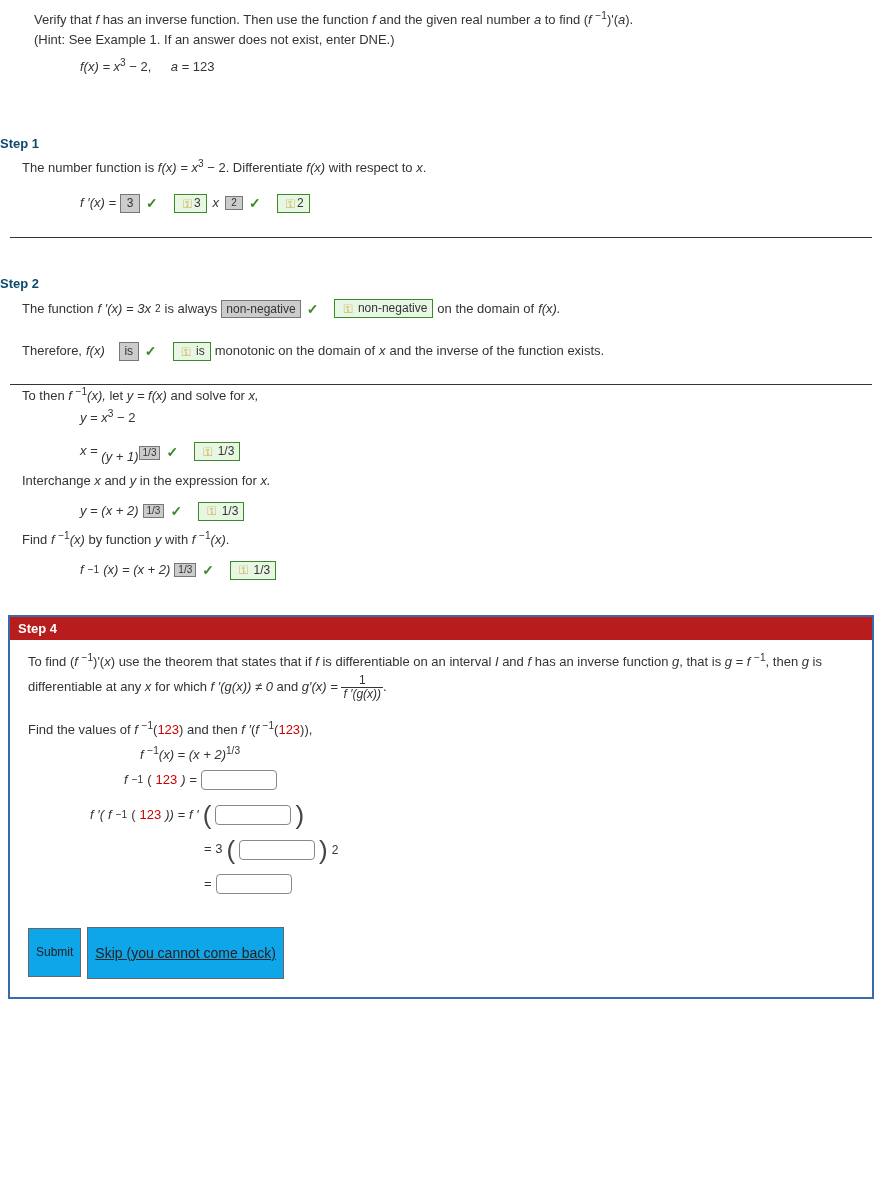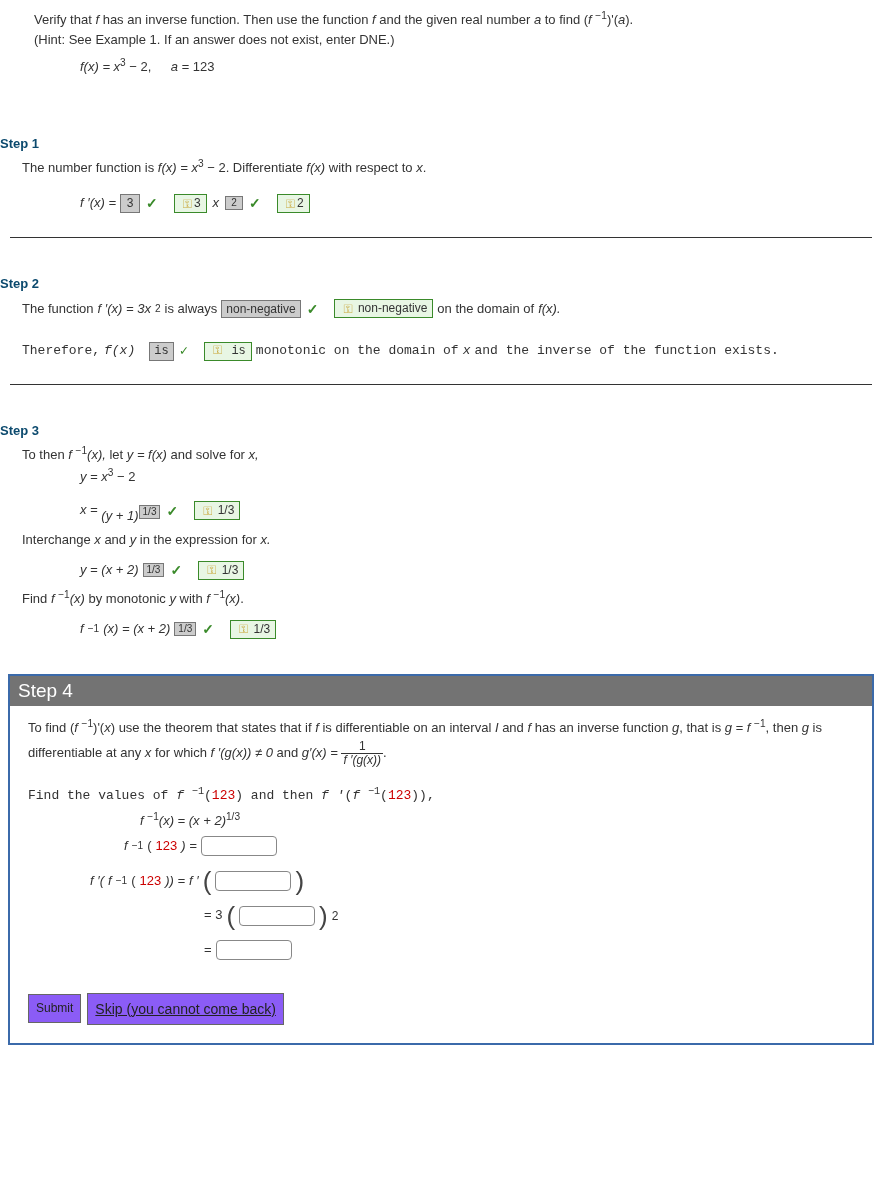--- a/index.html
+++ b/index.html
@@ -84,25 +84,25 @@
     font-size: 12px;
     line-height: 1.05;
   }
   .frac .num { display:block; border-bottom: 1px solid #333; padding: 0 2px; }
   .frac .den { display:block; padding: 0 2px; }
   .step4-wrap {
     margin: 20px 8px 0 8px;
     border: 2px solid #3b6aaa;
   }
   .step4-title {
-    background: #737373;
+    background: #b91c1c;
     color: #fff;
-    font-weight: normal;
+    font-weight: bold;
     padding: 4px 8px;
-    font-size: 19px;
+    font-size: 13px;
   }
   .step4-body {
     padding: 10px 18px 18px 18px;
     line-height: 1.9;
   }
   .redn { color: #c00; }
   .blank-input {
     display: inline-block;
     width: 74px;
     height: 18px;
@@ -113,34 +113,34 @@
   }
   .bigparen {
     font-size: 26px;
     vertical-align: middle;
     color: #444;
     line-height: 0;
   }
   .btn {
     display: inline-block;
     border: 1px solid #666;
-    background: #8b5cf6;
-    padding: 2px 7px;
+    background: #0ea5e9;
+    padding: 12px 7px;
     font-size: 12px;
     color: #222;
     cursor: pointer;
   }
   .skip-link {
     text-decoration: underline;
     font-size: 14px;
   }
   .row { display: flex; align-items: center; flex-wrap: wrap; gap: 4px; }
   .mt6 { margin-top: 6px; }
   .mt10 { margin-top: 10px; }
-  .mt18 { margin-top: 18px; font-family: Liberation Mono, monospace; }
+  .mt18 { margin-top: 18px; }
   .sp { display: inline-block; width: 6px; }
 </style>
 </head>
 <body>
 
 <div class="page">
 
   <div class="intro">
     <div>
       <span>Verify that </span><span class="ital">f</span><span> has an inverse function. Then use the function </span><span class="ital">f</span><span> and the given real number </span><span class="ital">a</span><span> to find  (</span><span class="ital">f</span><span> </span><sup>−1</sup><span>)'(</span><span class="ital">a</span><span>).</span>
@@ -195,21 +195,20 @@
       <span class="check">✓</span>
       <span class="sp"></span>
       <span class="ans-green"><span class="key">⚿</span> <span>is</span></span>
       <span> monotonic on the domain of </span>
         <span class="ital">x</span>
         <span> and the inverse of the function exists.</span>
     </div>
   </div>
   <hr class="sep">
 
-  <div class="step-hdr" style="margin-top:22px;">Step 3</div>
   <div class="step-body">
     <div>
       <span>To then  </span><span class="ital">f </span><sup>−1</sup><span class="ital">(x),</span><span>  let  </span><span class="ital">y = f(x)</span><span>  and solve for </span><span class="ital">x,</span>
     </div>
     <div class="indent" style="padding-left:58px;">
       <span class="ital">y  =  x</span><sup>3</sup><span> − 2</span>
     </div>
     <div class="row mt10" style="padding-left:58px;">
       <span style="display:inline-block; vertical-align:middle;">
         <span class="ital">x  =</span>
@@ -225,21 +224,21 @@
       <span>Interchange </span><span class="ital">x</span><span> and </span><span class="ital">y</span><span> in the expression for </span><span class="ital">x.</span>
     </div>
     <div class="row mt6" style="padding-left:58px;">
       <span class="ital">y = (x + 2)</span>
         <sup><span class="ans-gray" style="font-size:10px; padding:0 3px;">1/3</span></sup>
       <span class="check">✓</span>
       <span class="sp"></span>
       <span class="ans-green"><span class="key">⚿</span> <span>1/3</span></span>
     </div>
     <div class="mt6">
-      <span>Find  </span><span class="ital">f </span><sup>−1</sup><span class="ital">(x)</span><span>  by monotonic </span><span class="ital">y</span><span> with  </span><span class="ital">f </span><sup>−1</sup><span class="ital">(x)</span><span>.</span>
+      <span>Find  </span><span class="ital">f </span><sup>−1</sup><span class="ital">(x)</span><span>  by function </span><span class="ital">y</span><span> with  </span><span class="ital">f </span><sup>−1</sup><span class="ital">(x)</span><span>.</span>
     </div>
     <div class="row mt6" style="padding-left:58px;">
       <span class="ital">f </span>
         <sup>−1</sup>
         <span class="ital">(x) = (x + 2)</span>
         <sup><span class="ans-gray" style="font-size:10px; padding:0 3px;">1/3</span></sup>
       <span class="check">✓</span>
       <span class="sp"></span>
       <span class="ans-green"><span class="key">⚿</span> <span>1/3</span></span>
     </div>

